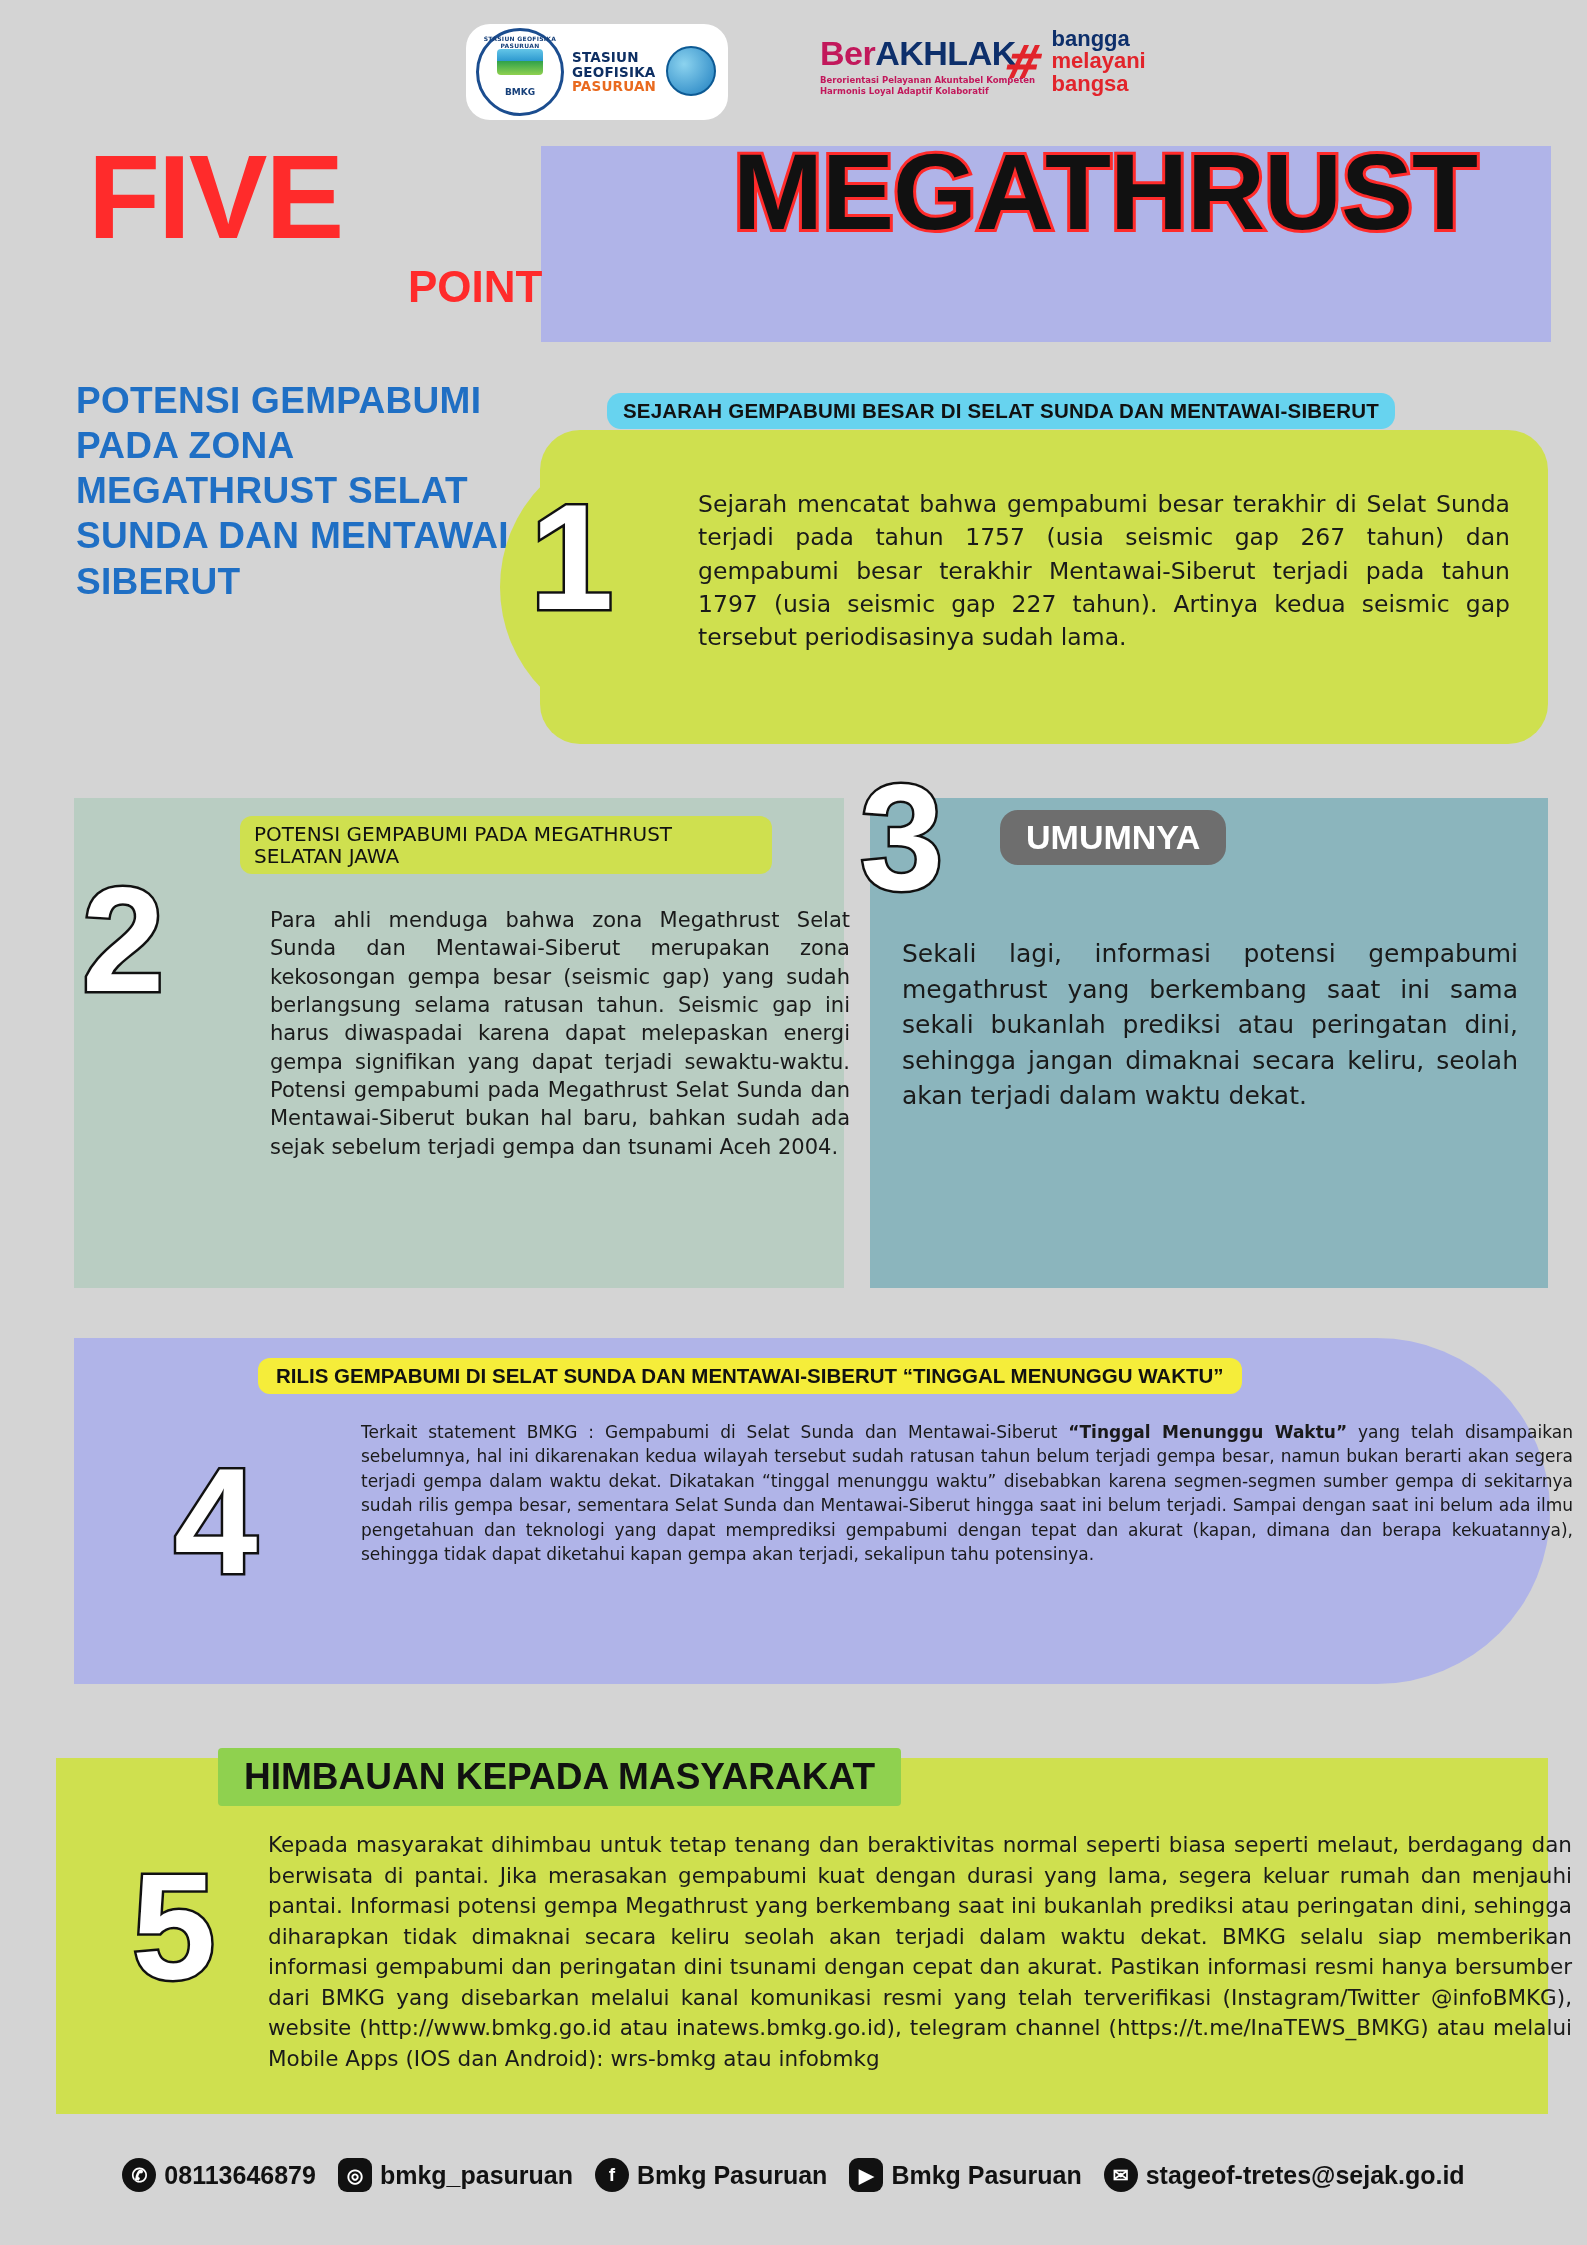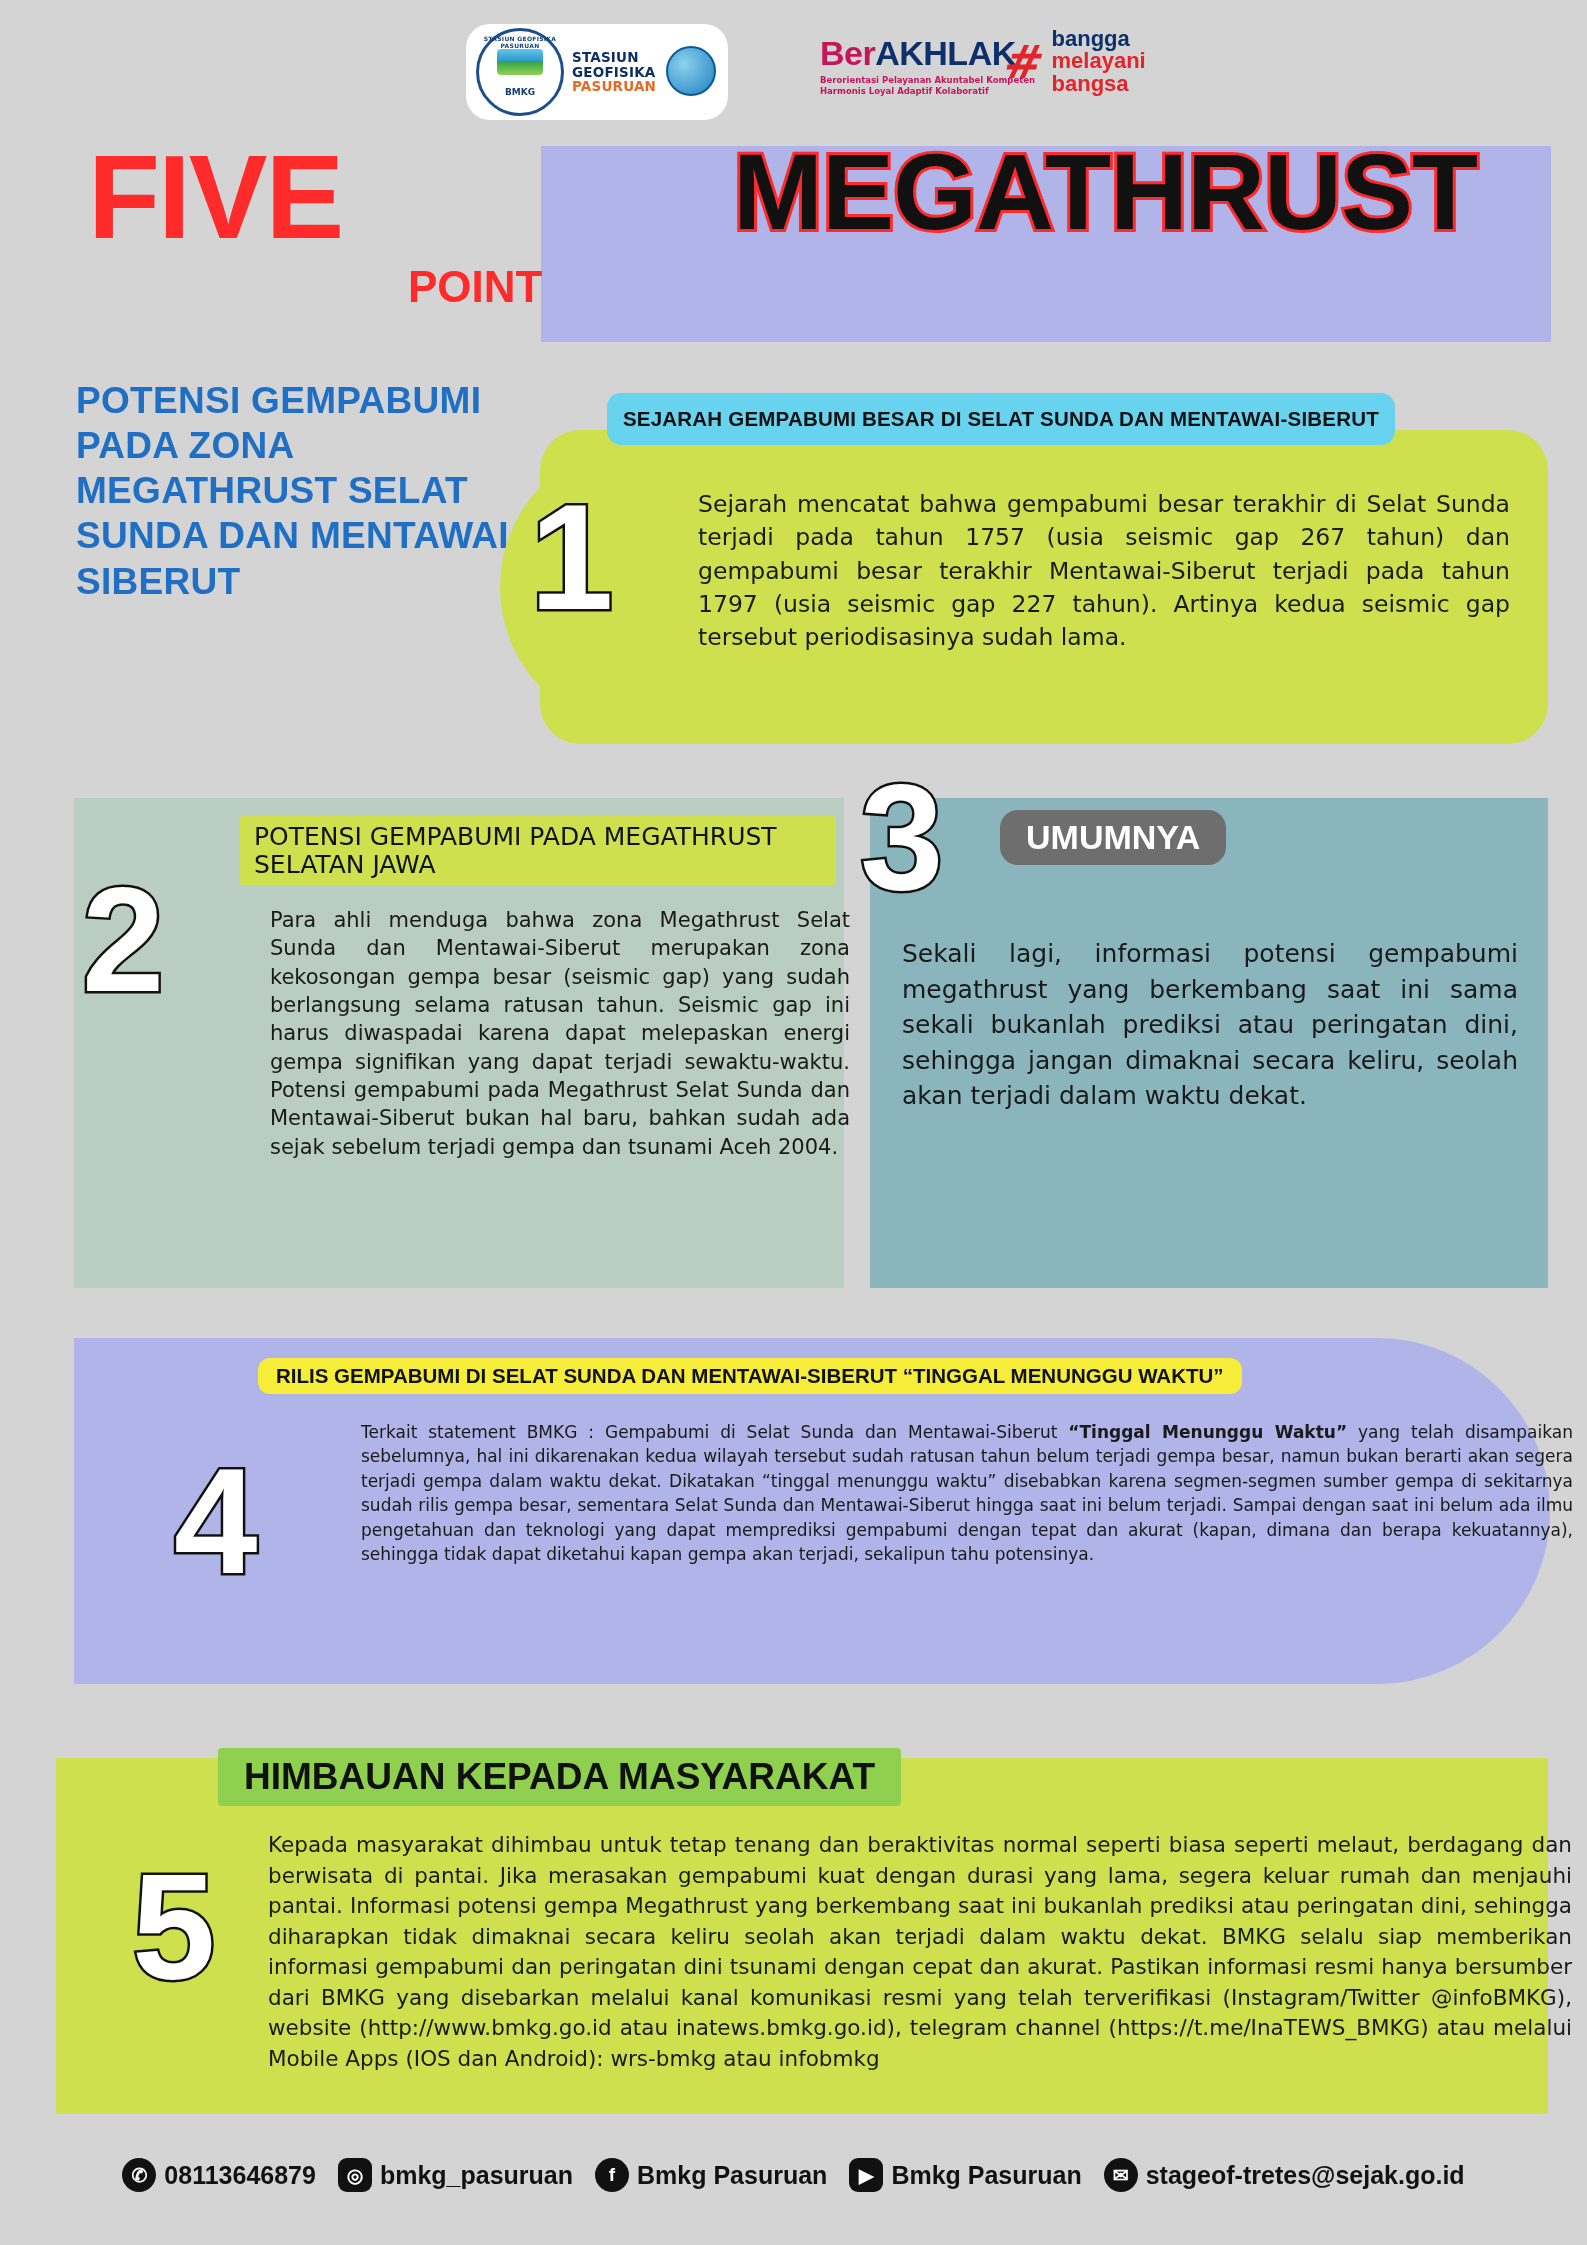--- a/index.html
+++ b/index.html
@@ -116,21 +116,21 @@
     -webkit-text-stroke:5px #111;
     paint-order: stroke fill;
     position:absolute;
     line-height:1;
   }
   .chip{
     display:inline-block;
     font-family:"Liberation Sans",sans-serif;
     font-weight:bold;
     border-radius:14px;
-    padding:14px 16px;
+    padding:6px 16px;
   }
   .body-txt{
     font-family:"DejaVu Sans",sans-serif;
     text-align:justify;
     color:#1a1a1a;
   }
 
   
   .card1{
     position:absolute; left:540px; top:430px; width:1008px; height:314px;
@@ -149,23 +149,23 @@
     position:absolute; left:500px; top:442px; width:290px;height:290px;
     background:#cfe04f;border-radius:50%;
   }
 
   
   .card2{
     position:absolute; left:74px; top:798px; width:770px; height:490px;
     background:#b9cdc2;
   }
   .card2-chip{
-    position:absolute; left:240px; top:816px; width:596px;
-    background:#cfe04f;color:#111;font-size:25px;line-height:1.1;
-    border-radius:3px; padding:7px 14px; box-sizing:border-box;
+    position:absolute; left:240px; top:816px; width:532px;
+    background:#cfe04f;color:#111;font-size:20px;line-height:1.1;
+    border-radius:12px; padding:7px 14px; box-sizing:border-box;
   }
   .card2 .num{ left:8px; top:68px; font-size:148px; }
   .card2 .body-txt{
     position:absolute; left:196px; top:108px; width:580px;
     font-size:21px;line-height:1.35;
   }
 
   
   .card3{
     position:absolute; left:870px; top:798px; width:678px; height:490px;

